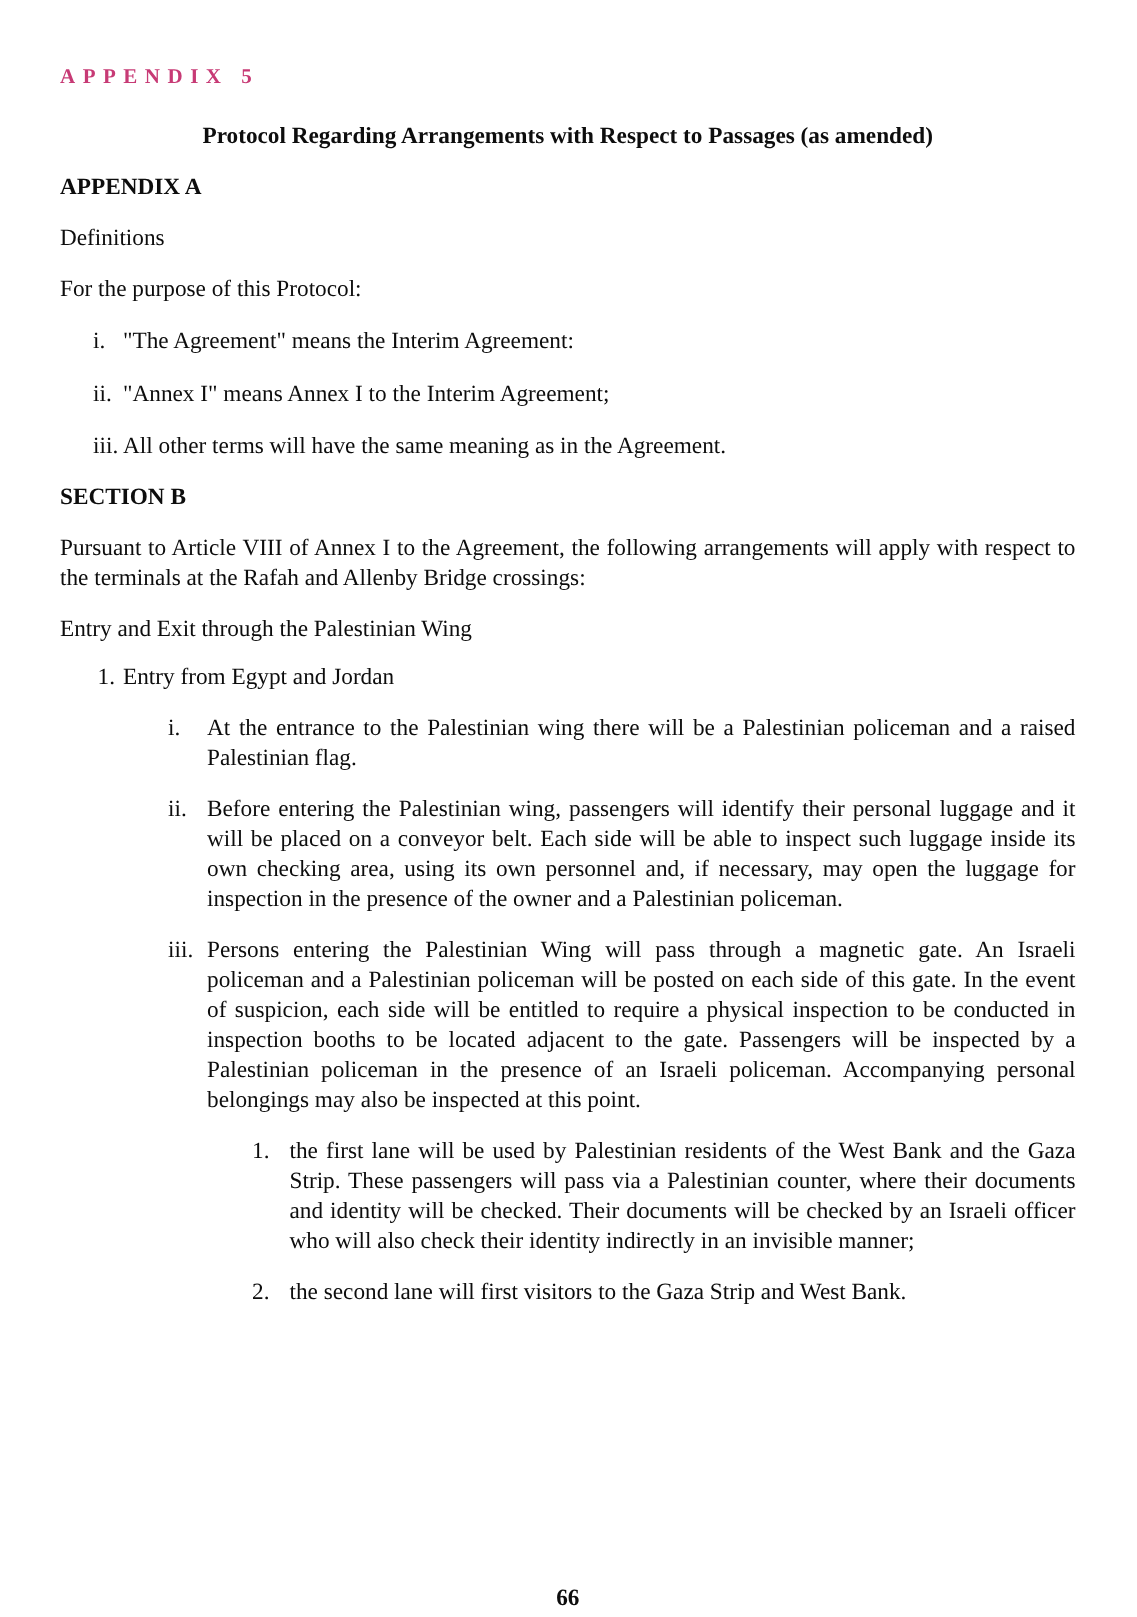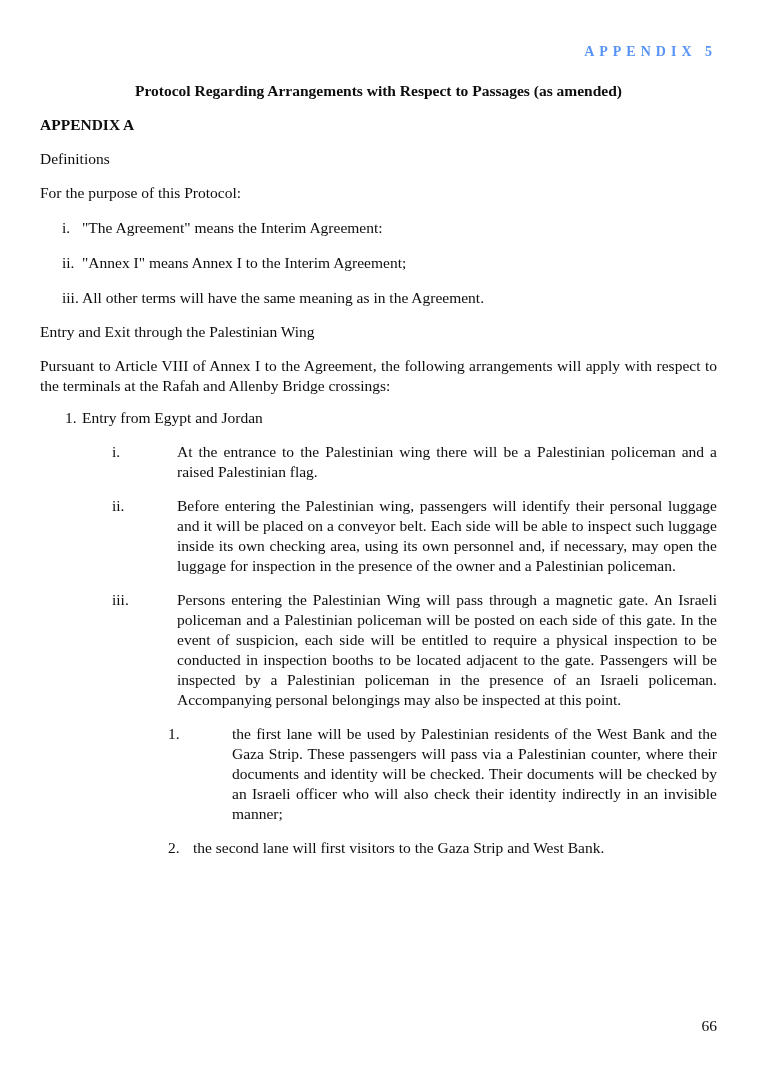--- a/index.html
+++ b/index.html
@@ -13,69 +13,70 @@
     background: #ffffff;
     color: #0d0d0d;
     font-family: "Liberation Serif", "DejaVu Serif", serif;
     font-size: 15.5px;
     line-height: 20px;
     padding: 42px 41px 0 40px;
     overflow: hidden;
   }
 
   .appendix-header {
-    text-align: right;
+    text-align: left;
     font-weight: 700;
     font-size: 14px;
     letter-spacing: 5px;
-    color: #3b82f6;
+    color: #be185d;
     filter: blur(0.4px);
     opacity: 0.85;
   }
 
   .doc-title {
     margin-top: 19px;
     text-align: center;
     font-weight: bold;
   }
 
   .para { margin-top: 14px; }
   .para.justify { text-align: justify; }
   .heading { font-weight: 700; }
 
   .li {
     display: flex;
     margin-top: 15px;
   }
   .li .marker { flex: 0 0 auto; }
   .li .txt { flex: 1 1 auto; }
-  .li .txt.justify { text-align: justify; margin-left: 39px; }
+  .li .txt.justify { text-align: justify; }
 
   
   .li.lvl1 { margin-left: 22px; }
   .li.lvl1 .marker { width: 20px; }
 
   
   .li.entry { margin-left: 25px; margin-top: 12px; }
   .li.entry .marker { width: 17px; }
 
   
   .li.lvl2 { margin-left: 72px; margin-top: 14px; }
   .li.lvl2 .marker { width: 26px; }
 
   
   .li.lvl3 { margin-left: 128px; margin-top: 14px; }
   .li.lvl3 .marker { width: 25px; }
 
   .page-number {
     position: absolute;
-    top: 1016px;
+    top: 1056px;
     left: 40px;
     right: 41px;
-    text-align: right;
+    text-align: center;
+    font-weight: bold;
   }
 </style>
 </head>
 <body>
 
 <div class="page">
 
   <div class="appendix-header">APPENDIX 5</div>
 
   <div class="doc-title">Protocol Regarding Arrangements with Respect to Passages (as amended)</div>
@@ -95,24 +96,25 @@
   <div class="li lvl1">
     <span class="marker">ii.</span>
     <span class="txt">"Annex I" means Annex I to the Interim Agreement;</span>
   </div>
 
   <div class="li lvl1">
     <span class="marker">iii.</span>
     <span class="txt">All other terms will have the same meaning as in the Agreement.</span>
   </div>
 
+  <p class="para heading">SECTION B</p>
+
+  <p class="para justify">Pursuant to Article VIII of Annex I to the Agreement, the following arrangements will apply with respect to the terminals at the Rafah and Allenby Bridge crossings:</p>
 
   <p class="para">Entry and Exit through the Palestinian Wing</p>
-
-  <p class="para justify">Pursuant to Article VIII of Annex I to the Agreement, the following arrangements will apply with respect to the terminals at the Rafah and Allenby Bridge crossings:</p>
 
   <div class="li entry">
     <span class="marker">1.</span>
     <span class="txt">Entry from Egypt and Jordan</span>
   </div>
 
   <div class="li lvl2">
     <span class="marker">i.</span>
     <span class="txt justify">At the entrance to the Palestinian wing there will be a Palestinian policeman and a raised Palestinian flag.</span>
   </div>

